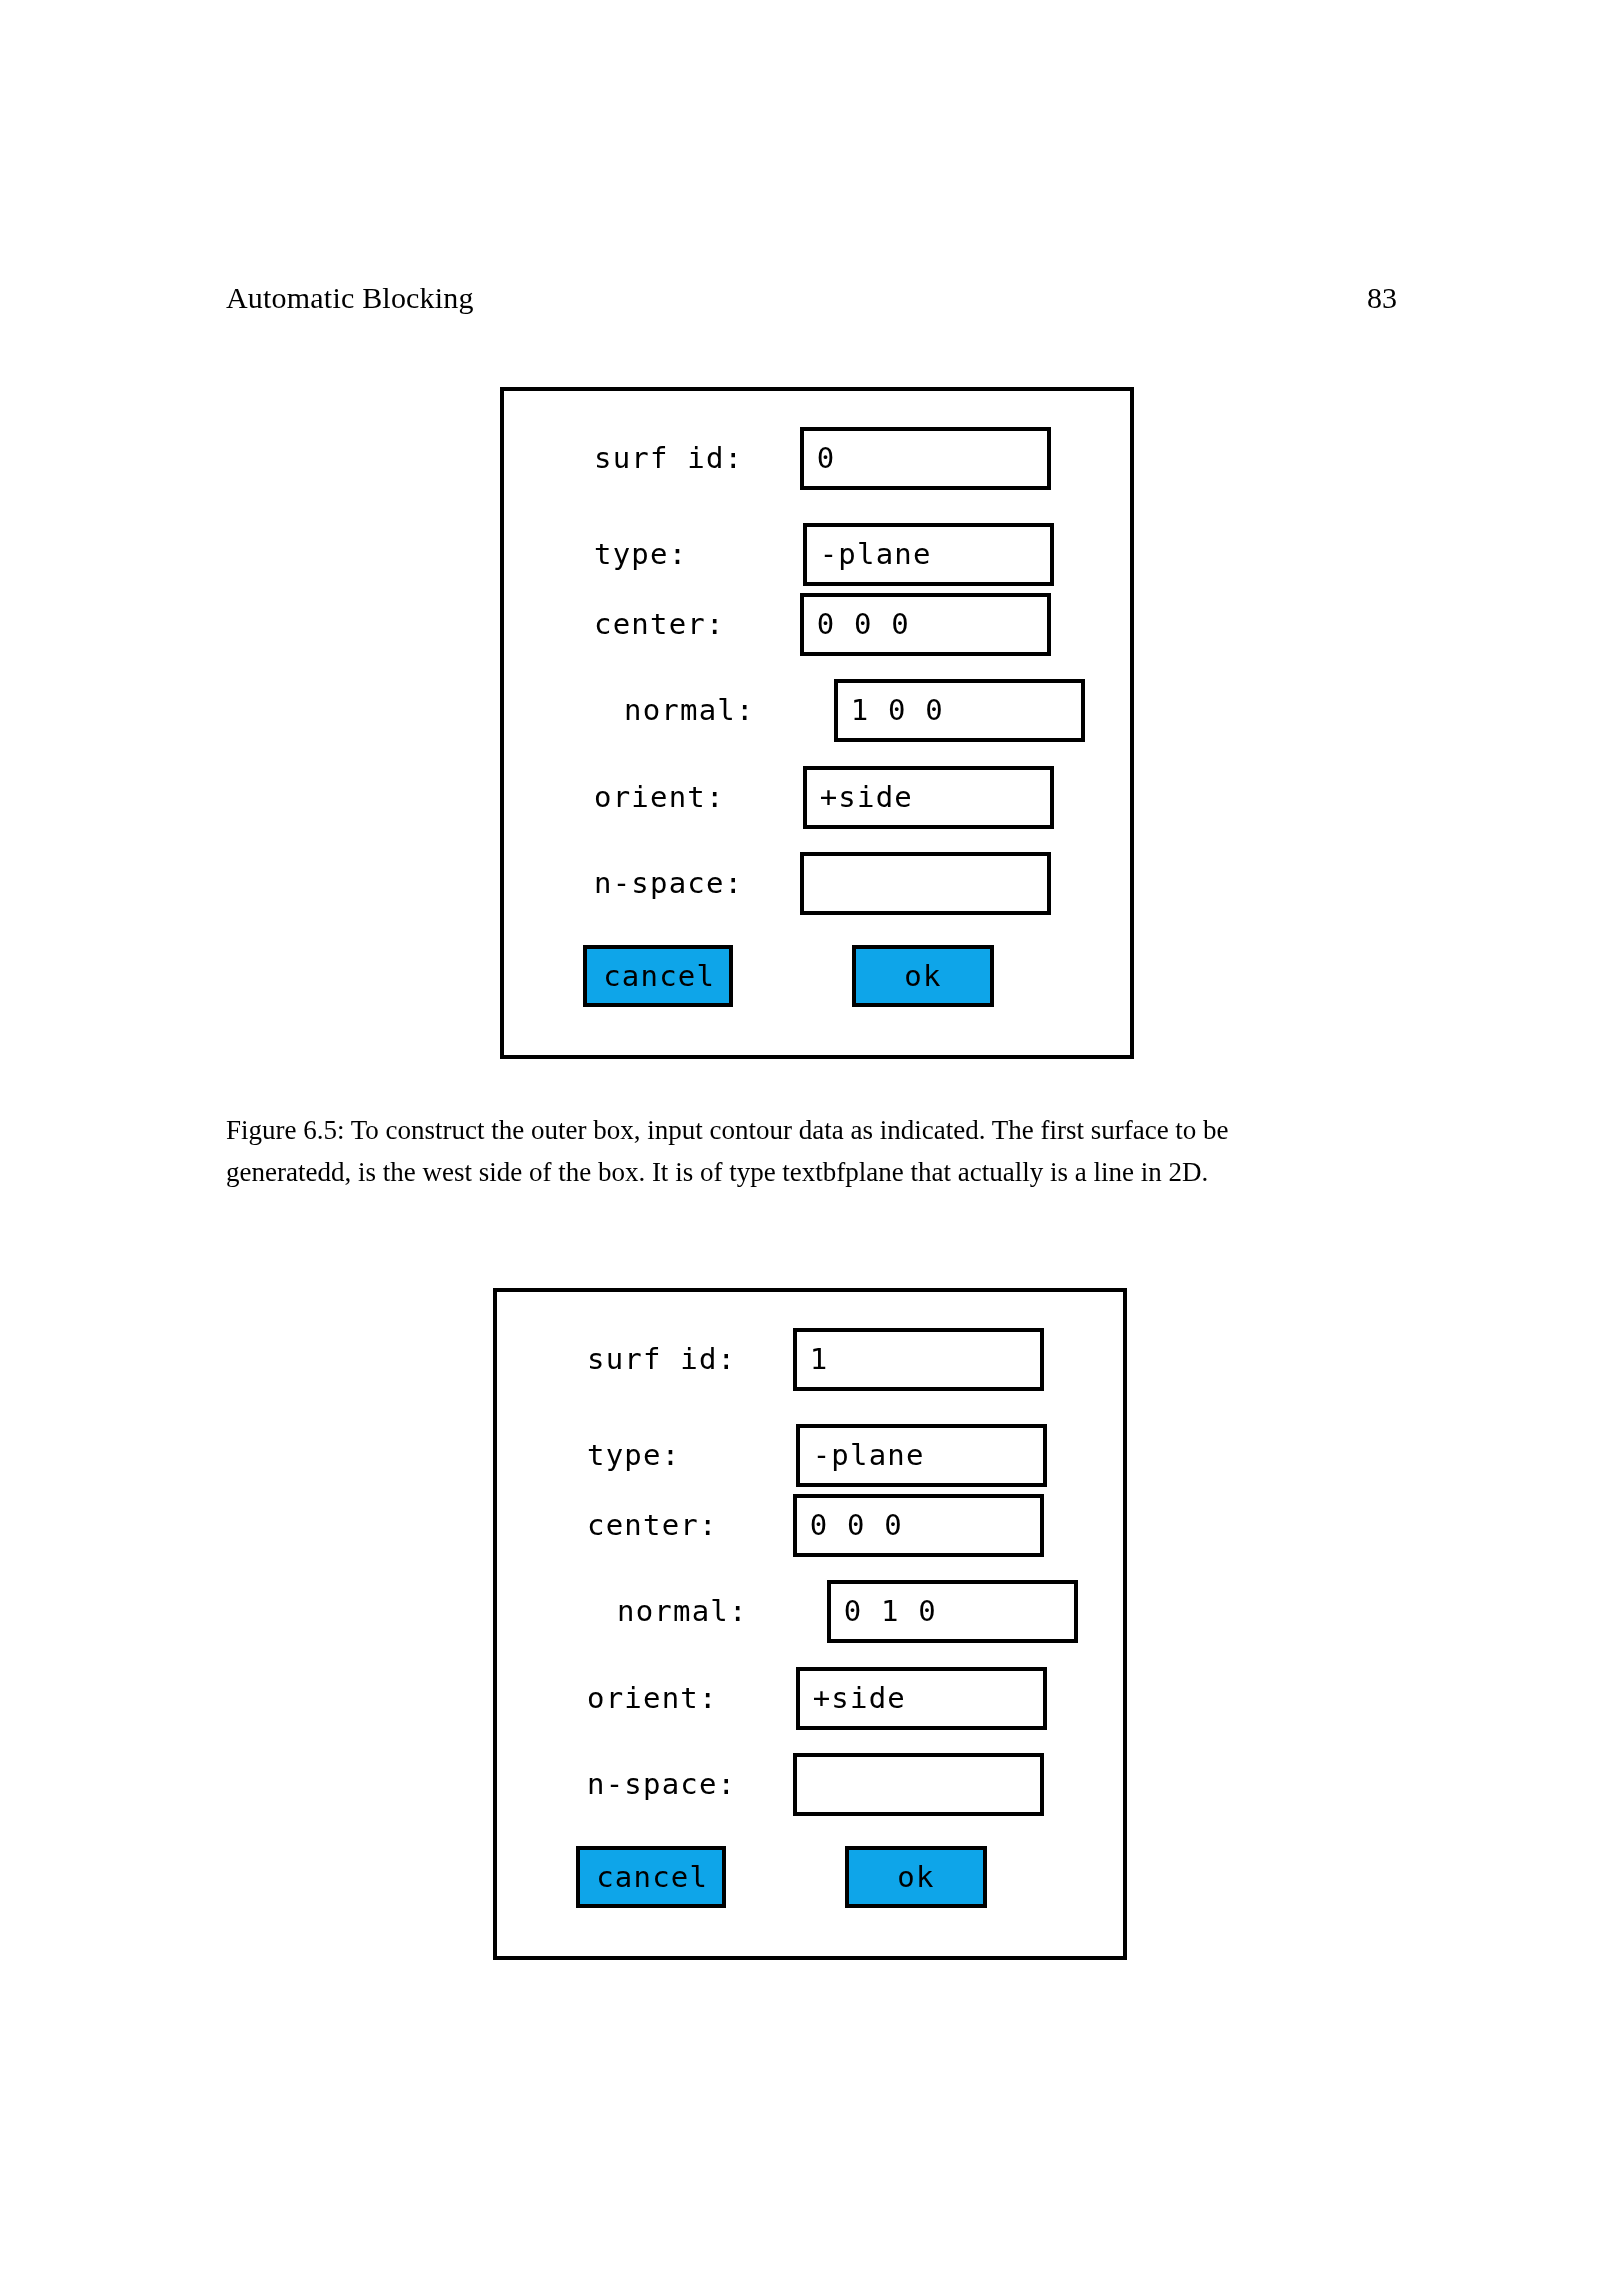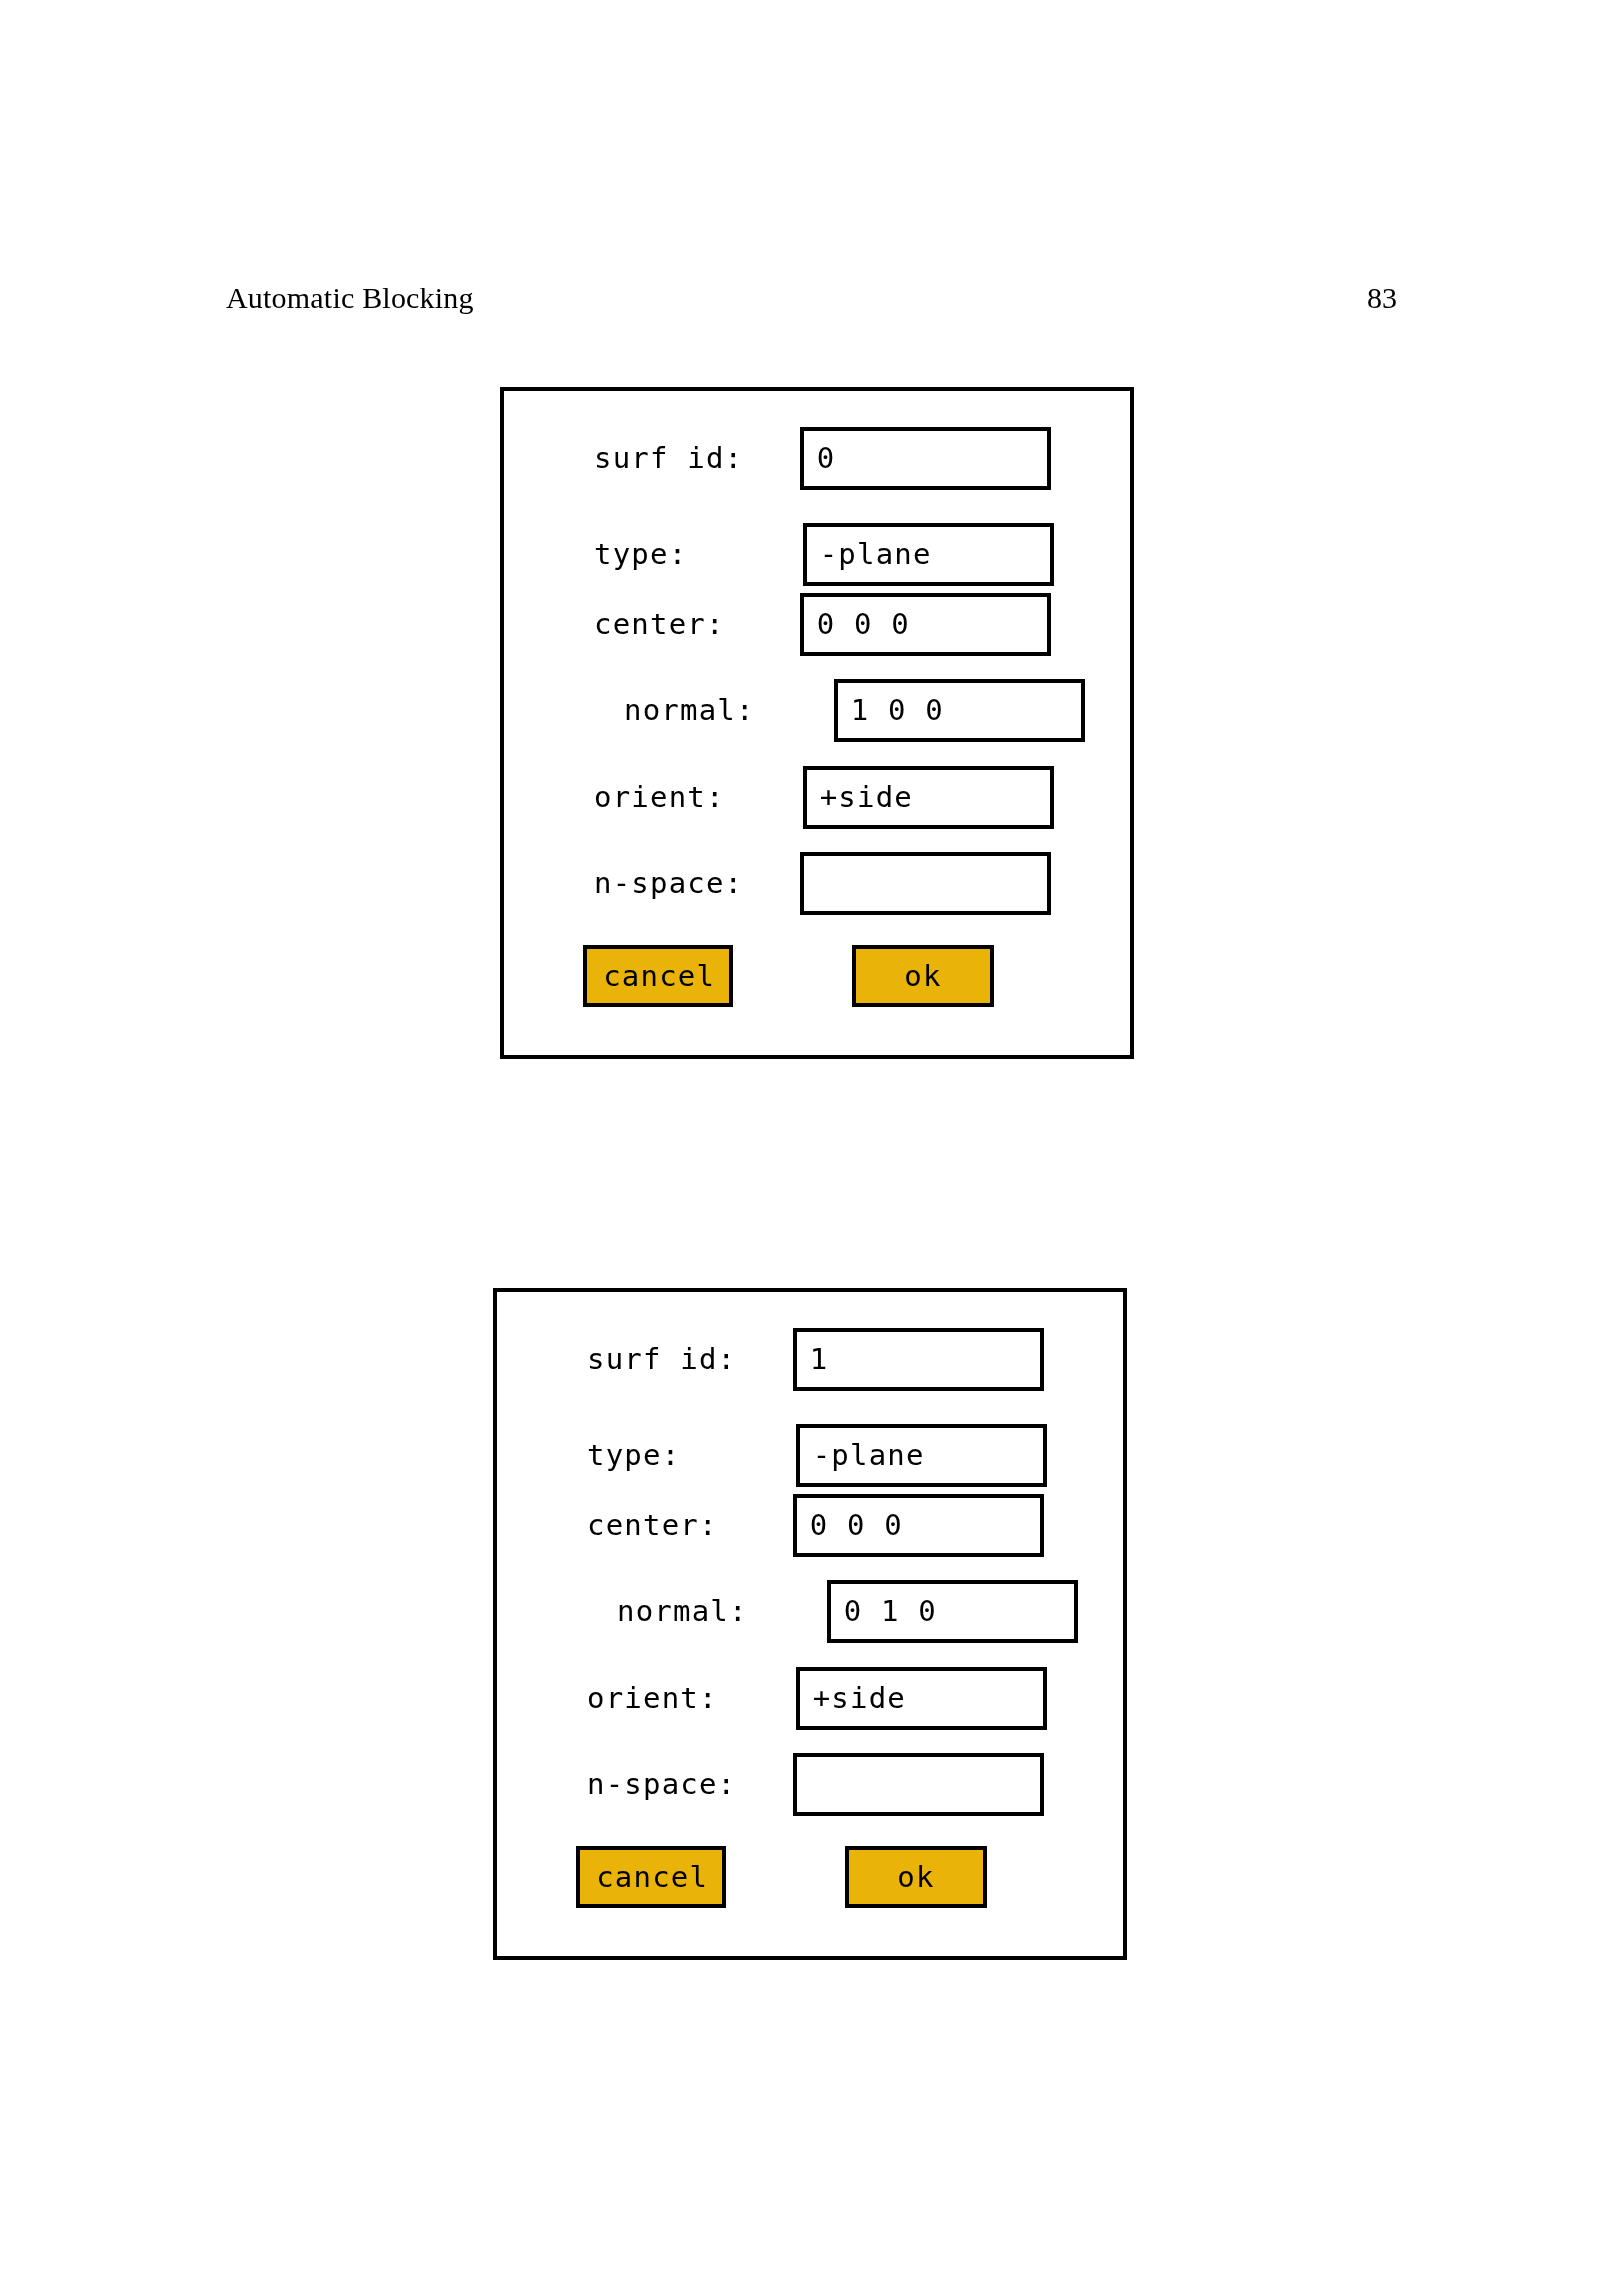--- a/index.html
+++ b/index.html
@@ -125,21 +125,21 @@
     left: 0;
     top: 554px;
     width: 100%;
     height: 71px;
   }
   .dlg-button {
     position: absolute;
     top: 0;
     border: 4px solid #000000;
     box-sizing: border-box;
-    background: #eab308;
+    background: #0ea5e9;
     height: 62px;
     font-family: "DejaVu Sans Mono", "Liberation Mono", monospace;
     font-size: 29px;
     letter-spacing: 1.2px;
     color: #000000;
     padding: 0;
     text-align: center;
     line-height: 54px;
     white-space: pre;
     overflow: visible;
@@ -227,20 +227,24 @@
       </div>
 
     </div>
 
     <div class="button-row">
       <button class="dlg-button btn-cancel">cancel</button>
       <button class="dlg-button btn-ok">ok</button>
     </div>
   </div>
 
+  <div class="caption" id="caption-65">
+    <span>Figure 6.5: To construct the outer box, input contour data as indicated. The first surface to be</span>
+    <div class="caption-line-last">generatedd, is the west side of the box. It is of type textbfplane that actually is a line in 2D.</div>
+  </div>
 
   <div class="dialog" id="dialog-2">
     <div class="form-rows">
 
       <div class="form-row">
         <span class="field-label">surf id:</span>
         <div class="field-box">
           <span class="field-value">1</span>
         </div>
       </div>

